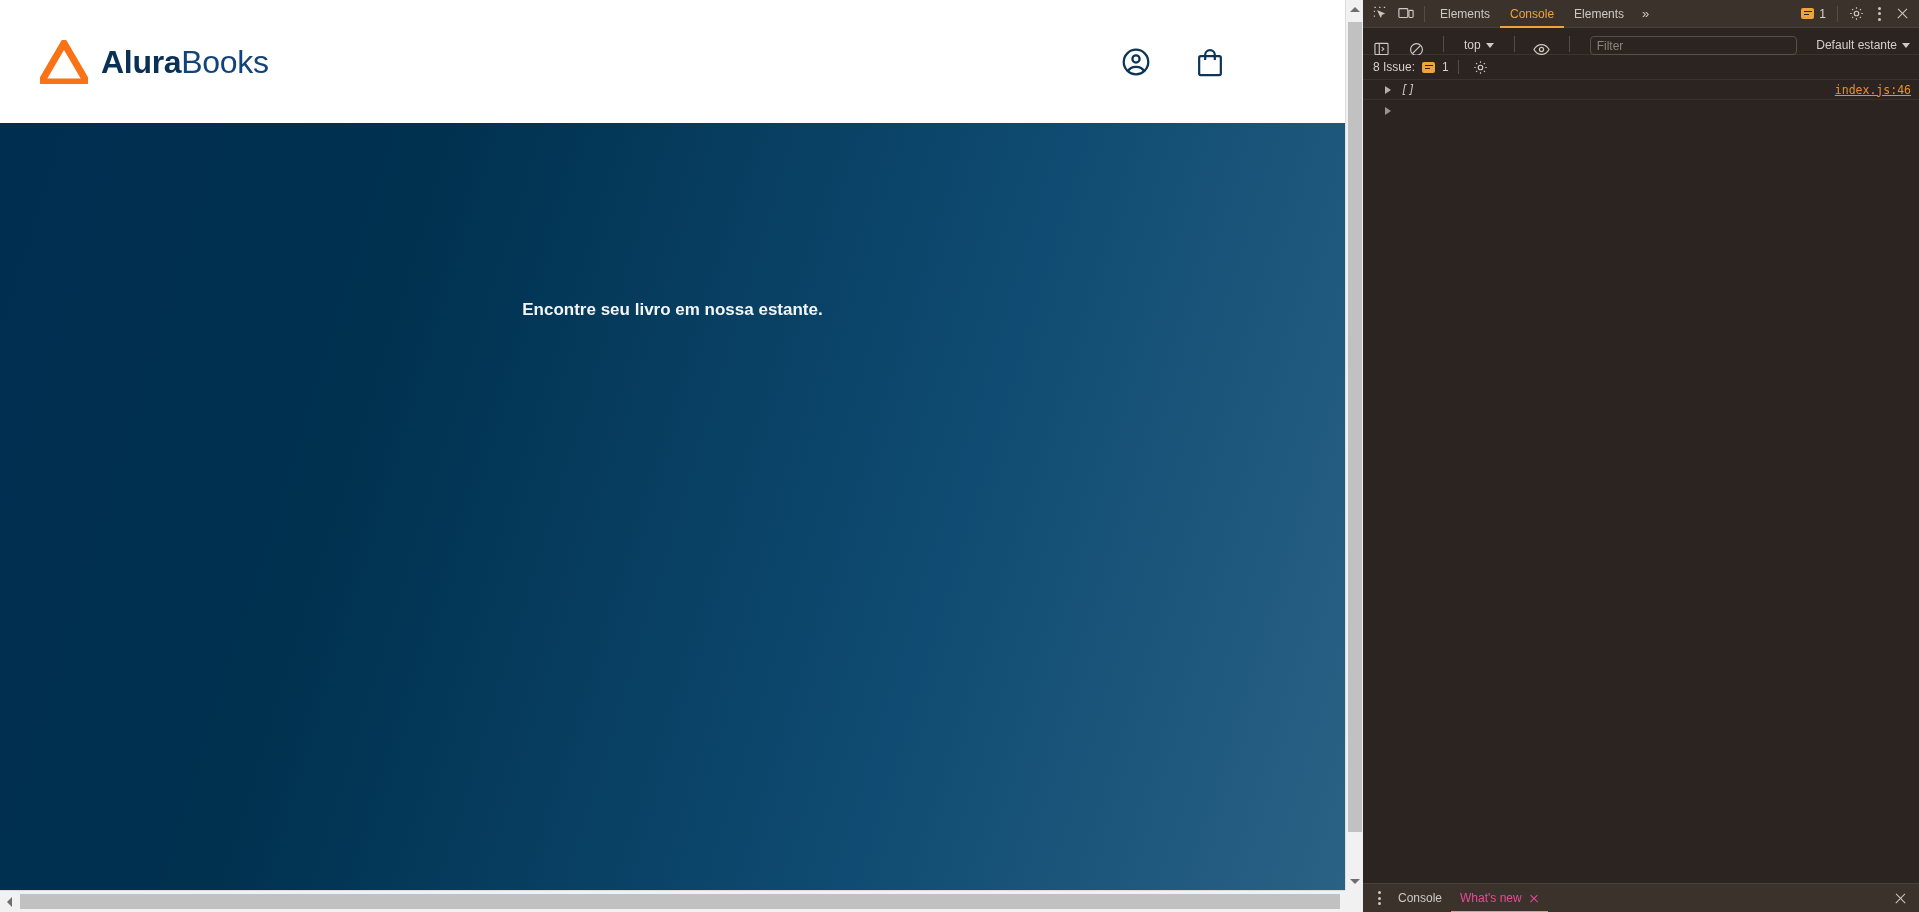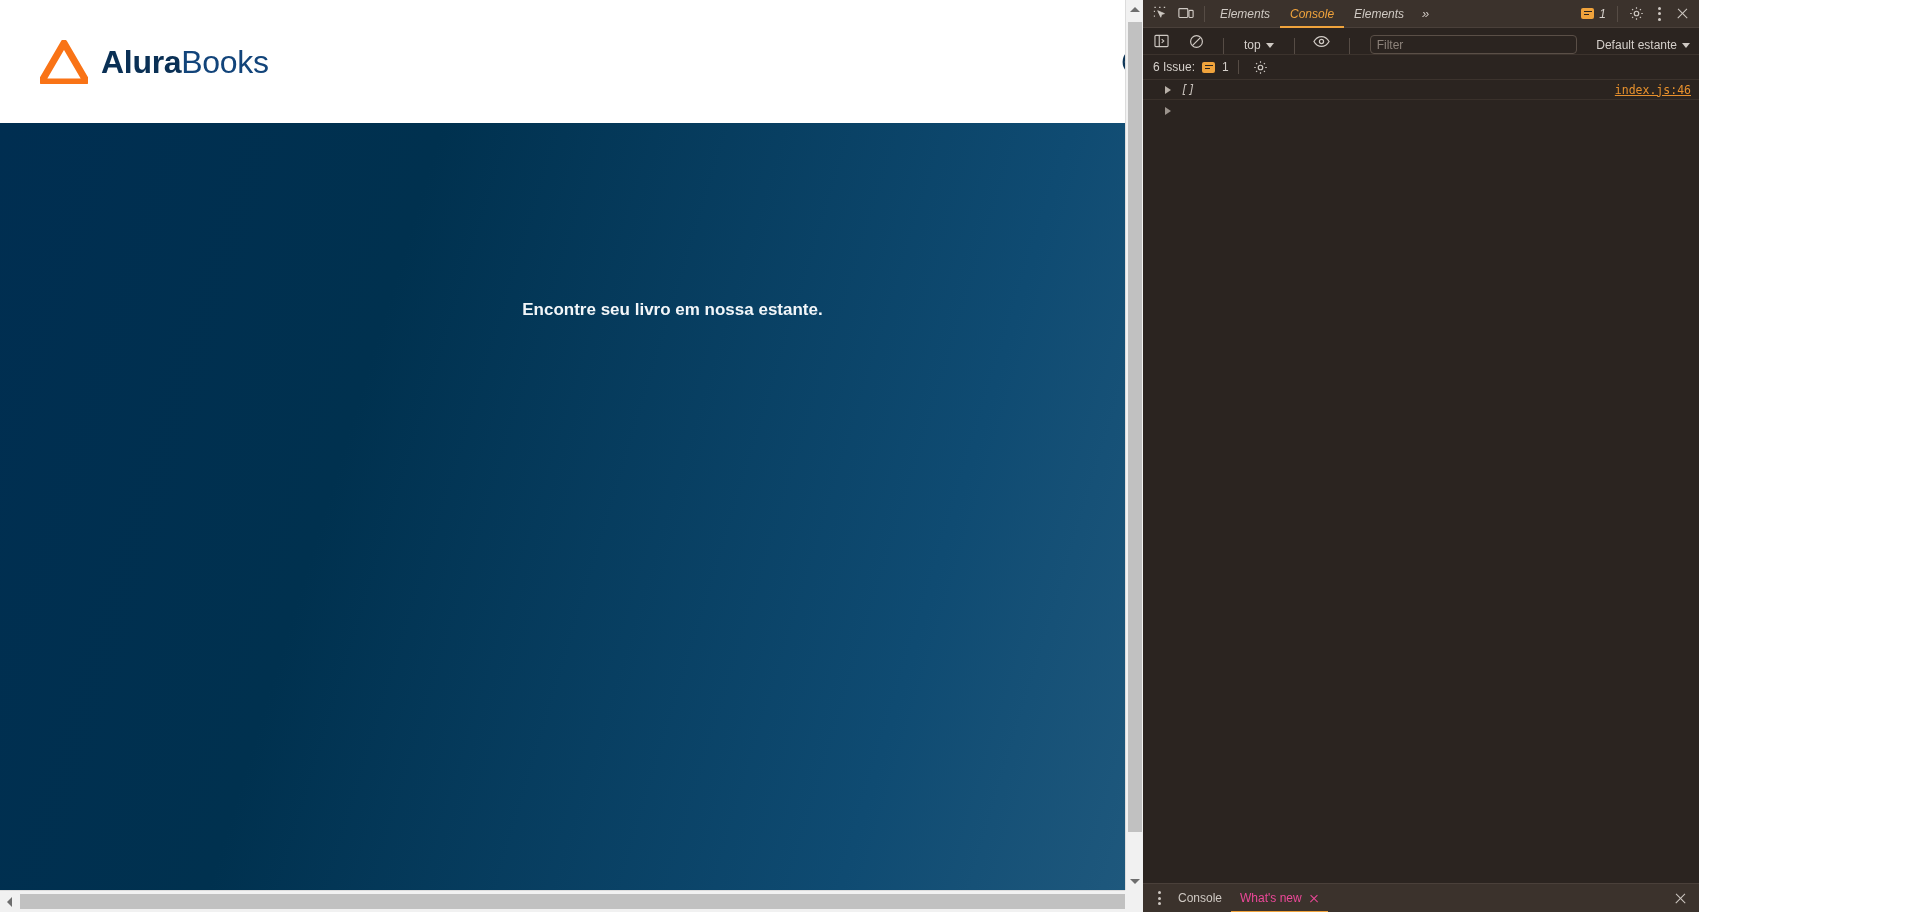--- a/index.html
+++ b/index.html
@@ -7,21 +7,21 @@
     width: 1919px; height: 912px;
     overflow: hidden;
     font-family: "Liberation Sans", sans-serif;
     background: #ffffff;
   }
   #root { position: relative; width: 1919px; height: 912px; display: flex; }
 
   
   .page-viewport {
     position: relative;
-    width: 1143px; height: 912px;
+    width: 1363px; height: 912px;
     background: #22c55e;
     overflow: hidden;
     flex: none;
   }
   .page-content {
     position: absolute; left: 0; top: 0;
     width: 1345px; height: 890px;
     background: #fff;
     overflow: hidden;
   }
@@ -202,21 +202,20 @@
     font-size: 12px;
   }
   .dt-tabbar {
     height: 28px;
     display: flex;
     align-items: center;
     background: #3b322c;
     border-bottom: 1px solid #4a403a;
     position: relative;
     padding-left: 4px;
-    font-style: italic;
   }
   .dt-icon-btn {
     width: 26px; height: 26px;
     display: flex; align-items: center; justify-content: center;
     cursor: pointer;
     color: #cfc9c3;
   }
   .dt-sep {
     width: 1px; height: 16px;
     background: #564c45;
@@ -273,24 +272,24 @@
     height: 1.3px;
     background: #2b2420;
   }
   .msg-glyph::before { top: 3px; width: 8px; }
   .msg-glyph::after  { top: 6px; width: 5.5px; }
 
   
   .dt-console-toolbar {
     height: 27px;
     display: flex;
-    align-items: flex-end;
+    align-items: flex-start;
     background: #2b2420;
     border-bottom: 1px solid #3c332d;
-    padding: 0 5px;
+    padding: 8px 5px;
     gap: 9px;
   }
   .ctx-select {
     display: flex; align-items: center; gap: 5px;
     padding: 2px 6px;
     color: #d5d0cb;
     cursor: pointer;
     font-size: 12px;
   }
   .caret-down {
@@ -577,21 +576,21 @@
       </div>
       <span class="dt-sep"></span>
       <input class="filter-input" type="text" placeholder="Filter" style="">
       <div class="levels-select">
         <span>Default estante</span>
         <span class="caret-down"></span>
       </div>
     </div>
 
     <div class="dt-issues-bar">
-      <span class="issues-label">6 Issue:</span>
+      <span class="issues-label">8 Issue:</span>
       <span class="msg-glyph"></span>
       <span class="issues-count">1</span>
       <span class="issues-sep"></span>
       <div class="dt-icon-btn">
         <svg width="15" height="15" viewBox="0 0 16 16" fill="none" stroke="#cfc9c3" stroke-width="1.25">
           <circle cx="8" cy="8" r="2.4"></circle>
           <path d="M8 1.3v1.6M8 13.1v1.6M1.3 8h1.6M13.1 8h1.6M3.3 3.3l1.1 1.1M11.6 11.6l1.1 1.1M12.7 3.3l-1.1 1.1M4.4 11.6l-1.1 1.1"></path>
         </svg>
       </div>
     </div>

